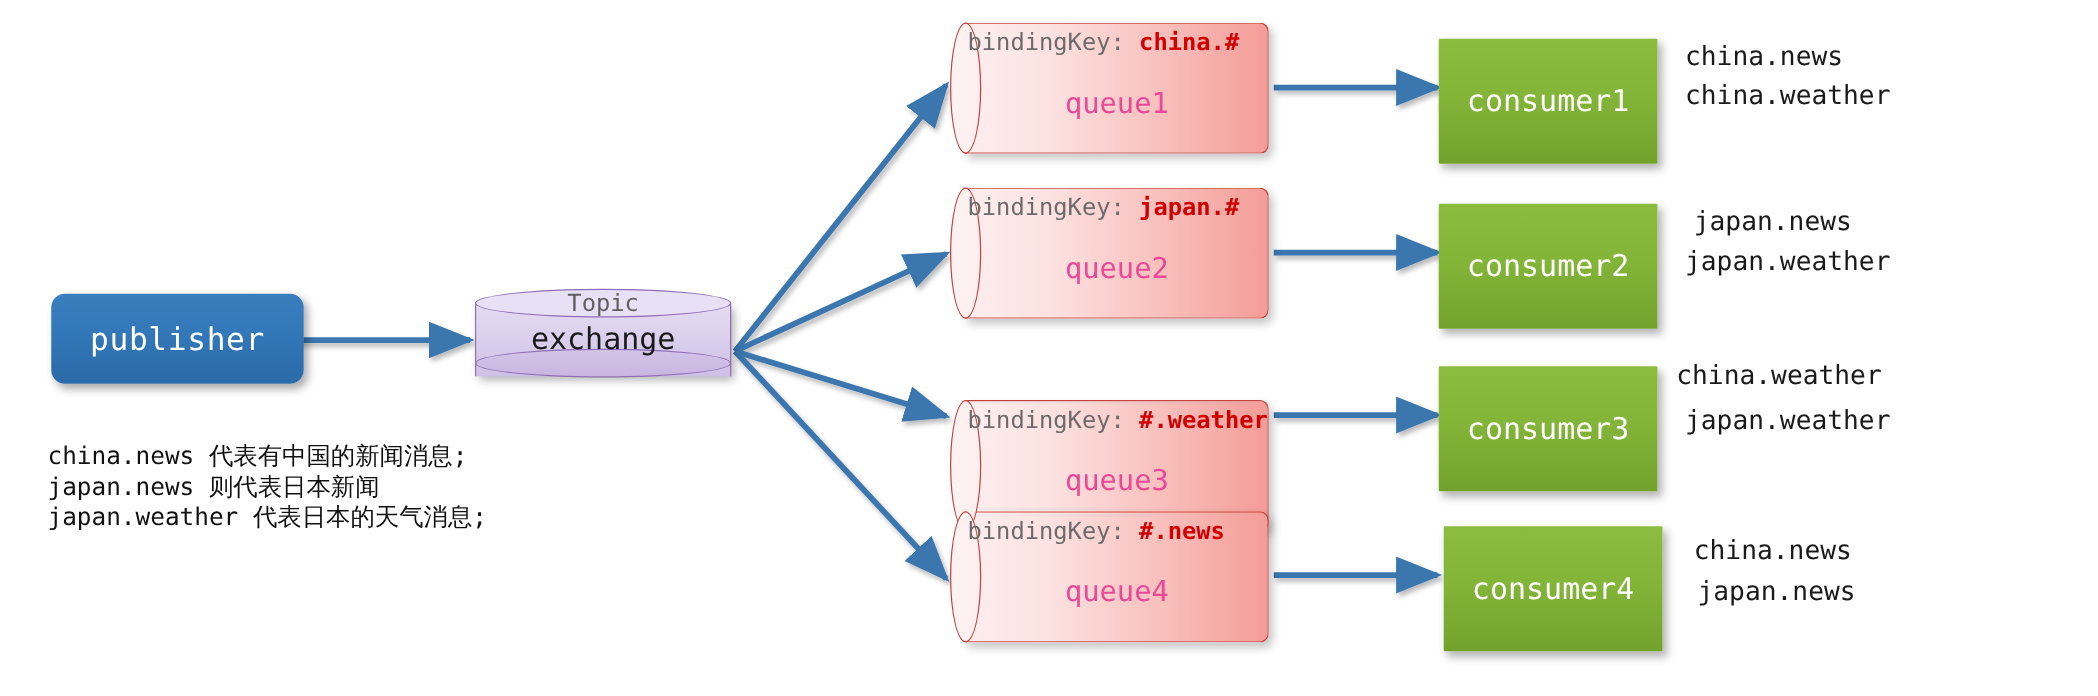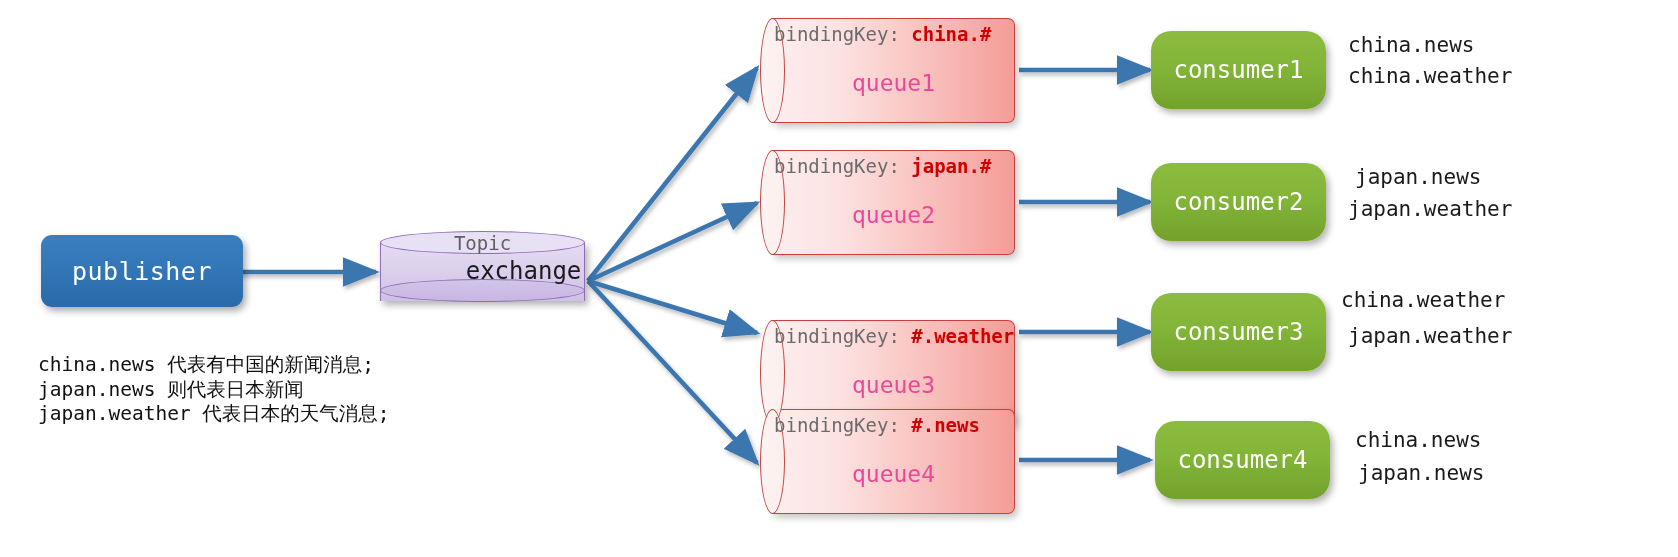--- a/index.html
+++ b/index.html
@@ -92,21 +92,20 @@
     z-index: 5;
   }
   .exchange .label-main {
     position: absolute;
     left: 0; top: 26px;
     width: 205px;
     text-align: center;
     font-size: 24px;
     color: #1a1a1a;
     z-index: 5;
-    padding-left: 41px;
   }
 
   
   .queue {
     position: absolute;
     width: 255px;
     height: 105px;
   }
   .queue .qbody {
     position: absolute;
@@ -155,22 +154,22 @@
     text-align: center;
     font-size: 23px;
     color: #ec4899;
     z-index: 6;
   }
 
   
   .consumer {
     position: absolute;
     width: 175px;
-    height: 78px;
-    border-radius: 20px;
+    height: 100px;
+    border-radius: 1px;
     background: linear-gradient(to bottom, #8cbc3f 0%, #82b438 48%, #73a22c 100%);
     box-shadow: 3px 4px 7px rgba(0,0,0,0.30);
     display: flex;
     align-items: center;
     justify-content: center;
     color: #ffffff;
     font-size: 24px;
   }
 
   

